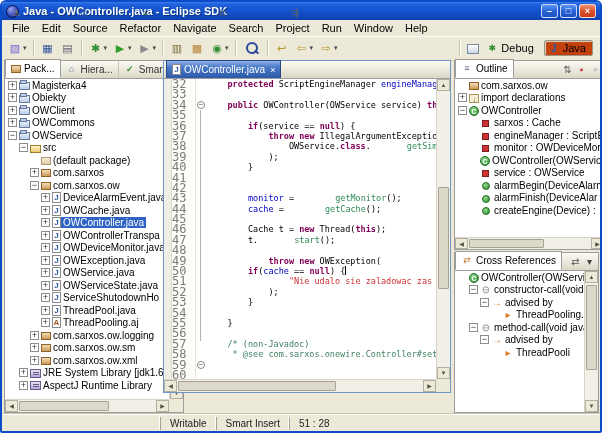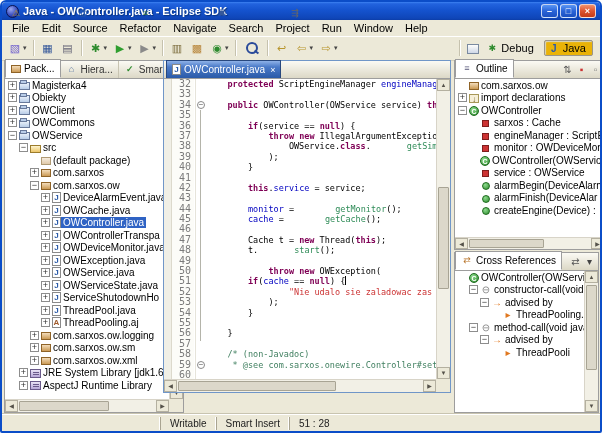--- a/index.html
+++ b/index.html
@@ -24,21 +24,21 @@
   .toolbar{position:absolute;left:0;top:34px;right:0;height:24px;display:flex;align-items:center;padding:0 3px;
     background:#ece9d8;border-bottom:1px solid #d4d0bc;box-shadow:inset 0 1px 0 #fff;}
   .tb-btn{display:flex;align-items:center;height:19px;padding:0 2px;border:1px solid transparent;border-radius:2px;}
   .tb-glyph{width:14px;text-align:center;font-size:11px;line-height:17px;}
   .tb-glyph.mag{width:8px;height:8px;border:2px solid #2a4a9a;border-radius:50%;position:relative;margin:0 3px;}
   .tb-glyph.mag::after{content:"";position:absolute;left:6px;top:7px;width:5px;height:2px;background:#2a4a9a;transform:rotate(40deg);}
   .tb-dd{font-size:7px;color:#444;margin-left:1px;}
   .tb-sep{width:1px;height:16px;background:#c6c2ae;border-right:1px solid #fff;margin:0 3px;flex:none;}
   .persp-area{margin-left:auto;display:flex;align-items:center;gap:3px;padding-right:4px;}
   .persp-btn{display:flex;align-items:center;gap:3px;padding:1px 6px 1px 3px;border:1px solid transparent;border-radius:2px;font-size:11px;}
-  .persp-btn.active{background:#eab308;border-color:#9a968a;box-shadow:inset 1px 1px 1px #d8d4c4;}
+  .persp-btn.active{background:#c2410c;border-color:#9a968a;box-shadow:inset 1px 1px 1px #d8d4c4;}
   
   .view{position:absolute;background:#fff;border:1px solid #9d9d9d;box-sizing:border-box;}
   .view-tabs{position:absolute;left:0;top:0;right:0;height:18px;display:flex;align-items:flex-end;
     background:linear-gradient(180deg,#fbfaf4,#dcd8c6);border-bottom:1px solid #9d9d9d;box-sizing:border-box;}
   .vtab{display:flex;align-items:center;gap:3px;height:17px;padding:0 5px;font-size:10px;border-right:1px solid #c8c4b2;
     white-space:nowrap;color:#333;}
   .vtab.active{background:#fff;border:1px solid #9d9d9d;border-bottom:1px solid #fff;color:#000;}
   .vtab-close{font-size:9px;color:#666;margin-left:2px;}
   .tab-spacer{flex:1;}
   .hicons{display:flex;align-items:center;gap:1px;padding-right:2px;height:17px;}
@@ -88,21 +88,21 @@
   .ic-java-persp::after{content:"J";color:#2a5aa8;font-weight:bold;font-size:10px;}
   .ic-persp-switch{width:12px;height:10px;margin-top:1px;background:linear-gradient(#fdfdfb,#cfd8e8);border:1px solid #7a8aa0;}
   
   #editor{left:161px;top:58px;width:288px;height:333px;border-color:#7096c8;}
   #editor-tabs .vtab.active{background:linear-gradient(180deg,#8fb2e8 0%,#4a7ac8 35%,#2a5aa8 100%);
     border:1px solid #28487e;border-bottom:none;color:#fff;margin-left:2px;}
   #editor-tabs .vtab.active .vtab-close{color:#fff;}
   #ed-body{position:absolute;left:0;top:18px;right:0;bottom:0;background:#fff;}
   #ed-ann{position:absolute;left:0;top:0;width:7px;bottom:13px;background:#f0efe6;border-right:1px solid #dcd9cc;}
   #ed-nums{position:absolute;left:8px;top:0;width:22px;bottom:13px;background:#fcfcf8;color:#7b7b7b;
-    font-family:"DejaVu Sans Mono",monospace;font-size:10px;text-align:right;}
+    font-family:"DejaVu Sans Mono",monospace;font-size:12px;}
   .lnum{height:10.4px;line-height:10.4px;padding-right:3px;}
   #ed-folds{position:absolute;left:31px;top:0;width:11px;bottom:13px;background:#fff;border-left:1px solid #e6e4da;}
   .fline{height:10.4px;position:relative;}
   .fold-marker{position:absolute;left:1px;top:1px;width:8px;height:8px;box-sizing:border-box;border:1px solid #8a8a8a;
     border-radius:50%;background:#fff;color:#555;font-size:8px;line-height:5px;text-align:center;}
   .fold-extent{position:absolute;left:4px;top:31px;width:1px;height:231px;background:#b4b4aa;}
   #ed-code{position:absolute;left:43px;top:0;right:14px;bottom:13px;overflow:hidden;
     font-family:"DejaVu Sans Mono",monospace;font-size:8.5px;}
   .cline{height:10.4px;line-height:10.4px;white-space:pre;}
   .tok-k{color:#7f0055;font-weight:bold;} .tok-p{color:#000;} .tok-f{color:#0000c0;}
@@ -474,21 +474,20 @@
           <div class="cline"><span class="tok-k">    protected </span><span class="tok-p">ScriptEngineManager </span><span class="tok-f">engineManager</span></div>
           <div class="cline"></div>
           <div class="cline"><span class="tok-k">    public </span><span class="tok-p">OWController(OWService service) </span><span class="tok-k">throws</span></div>
           <div class="cline"></div>
           <div class="cline"><span class="tok-p">        </span><span class="tok-k">if</span><span class="tok-p">(service == </span><span class="tok-k">null</span><span class="tok-p">) {</span></div>
           <div class="cline"><span class="tok-p">            </span><span class="tok-k">throw</span><span class="tok-p"> </span><span class="tok-k">new</span><span class="tok-p"> IllegalArgumentException(</span></div>
           <div class="cline"><span class="tok-p">                OWService.</span><span class="tok-k">class</span><span class="tok-p">.</span><span class="tok-m">getSimpleNam</span></div>
           <div class="cline"><span class="tok-p">            );</span></div>
           <div class="cline"><span class="tok-p">        }</span></div>
           <div class="cline"></div>
-          <div class="cline"><span class="tok-p">        </span><span class="tok-k">this</span><span class="tok-p">.</span><span class="tok-f">service</span><span class="tok-p"> = service;</span></div>
           <div class="cline"></div>
           <div class="cline"><span class="tok-p">        </span><span class="tok-f">monitor</span><span class="tok-p"> = </span><span class="tok-m">getMonitor</span><span class="tok-p">();</span></div>
           <div class="cline"><span class="tok-p">        </span><span class="tok-f">cache</span><span class="tok-p"> = </span><span class="tok-m">getCache</span><span class="tok-p">();</span></div>
           <div class="cline"></div>
           <div class="cline"><span class="tok-p">        Cache t = </span><span class="tok-k">new</span><span class="tok-p"> Thread(</span><span class="tok-k">this</span><span class="tok-p">);</span></div>
           <div class="cline"><span class="tok-p">        t.</span><span class="tok-m">start</span><span class="tok-p">();</span></div>
           <div class="cline"></div>
           <div class="cline"><span class="tok-p">            </span><span class="tok-k">throw</span><span class="tok-p"> </span><span class="tok-k">new</span><span class="tok-p"> OWException(</span></div>
           <div class="cline"><span class="tok-p">        </span><span class="tok-k">if</span><span class="tok-p">(</span><span class="tok-f">cache</span><span class="tok-p"> == </span><span class="tok-k">null</span><span class="tok-p">) {</span><span class="caret"></span></div>
           <div class="cline"><span class="tok-p">                </span><span class="tok-s">"Nie udalo sie zaladowac zas</span></div>

